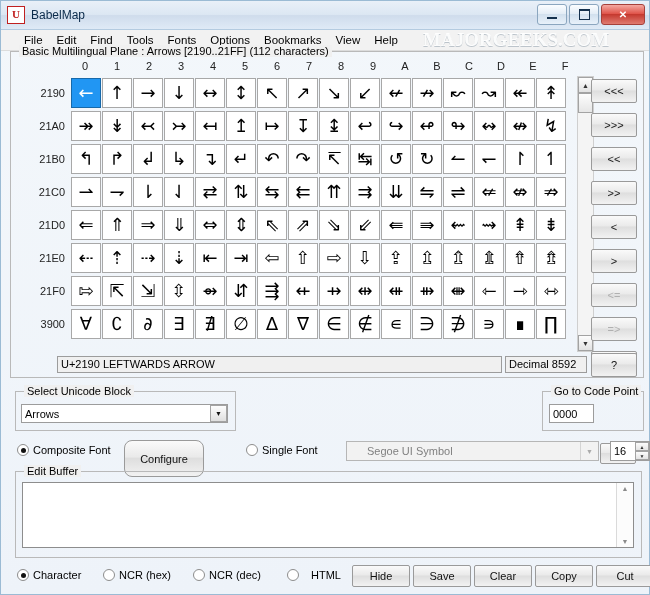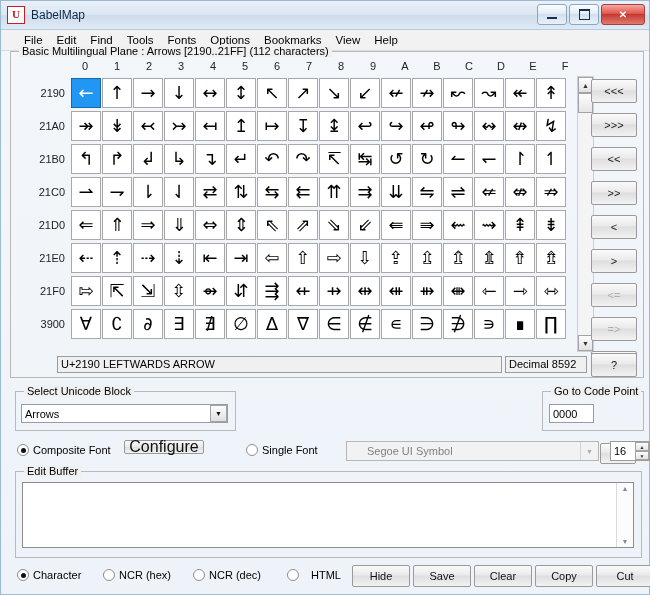--- a/index.html
+++ b/index.html
@@ -193,24 +193,24 @@
   }
   .spin .arrows{
     margin-left:auto;width:14px;height:18px;display:flex;flex-direction:column;
   }
   .spin .arrows div{
     flex:1;border:1px solid #a3a3a3;box-sizing:border-box;
     background:linear-gradient(to bottom,#fcfcfc,#e4e4e4);
     display:flex;align-items:center;justify-content:center;font-size:5px;color:#333;
   }
   .configbtn{
-    position:absolute;left:109px;top:-1px;width:80px;height:14px;
-    border:1px solid #9a9a9a;border-radius:2px;
+    position:absolute;left:109px;top:-1px;width:80px;height:37px;
+    border:1px solid #9a9a9a;border-radius:8px;
     background:linear-gradient(to bottom,#fafafa 0%,#eaeaea 45%,#dedede 50%,#f2f2f2 100%);
-    display:flex;align-items:center;justify-content:center;font-size:16px;color:#111;
+    display:flex;align-items:center;justify-content:center;font-size:11px;color:#111;
     box-sizing:border-box;
   }
 
   
   #editbox{left:14px;top:470px;width:625px;height:85px;}
   .editarea{
     position:absolute;left:6px;top:10px;width:612px;height:66px;
     border:1px solid #8d8d8d;background:#fff;box-sizing:border-box;
     display:flex;
   }
@@ -255,20 +255,21 @@
       <div class="menu-item">Edit</div>
       <div class="menu-item">Find</div>
       <div class="menu-item">Tools</div>
       <div class="menu-item">Fonts</div>
       <div class="menu-item">Options</div>
       <div class="menu-item">Bookmarks</div>
       <div class="menu-item">View</div>
       <div class="menu-item">Help</div>
     </div>
 
+  <div class="watermark">MAJORGEEKS.COM</div>
 
   <div class="gbox" id="charbox">
     <div class="legend">Basic Multilingual Plane : Arrows [2190..21FF] (112 characters)</div>
     <div class="col-head" id="colhead">
         <span>0</span>
         <span>1</span>
         <span>2</span>
         <span>3</span>
         <span>4</span>
         <span>5</span>

